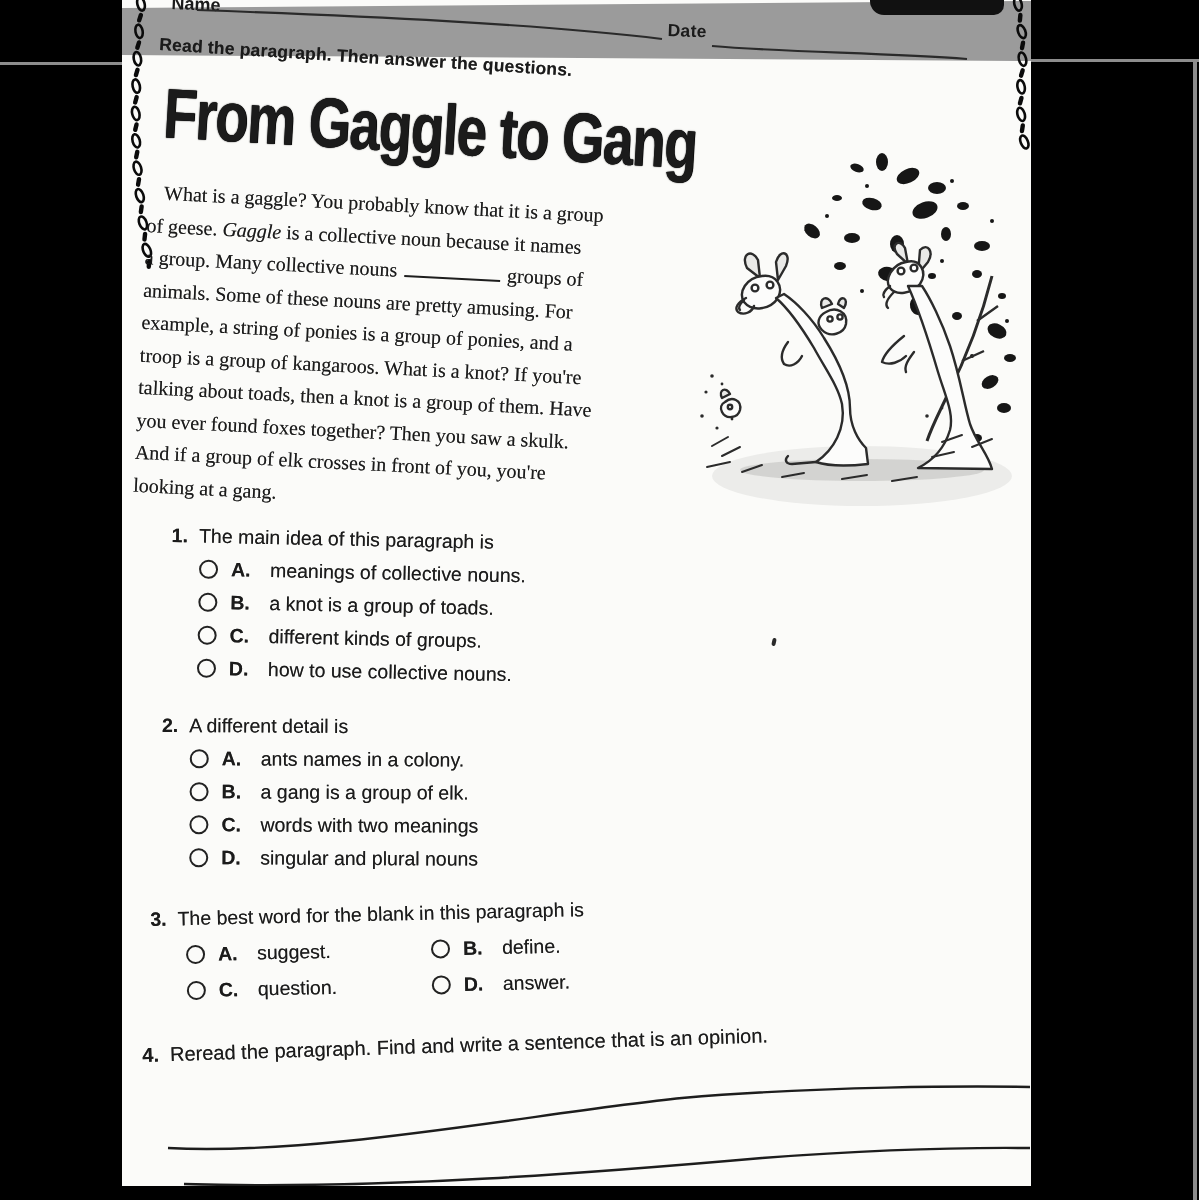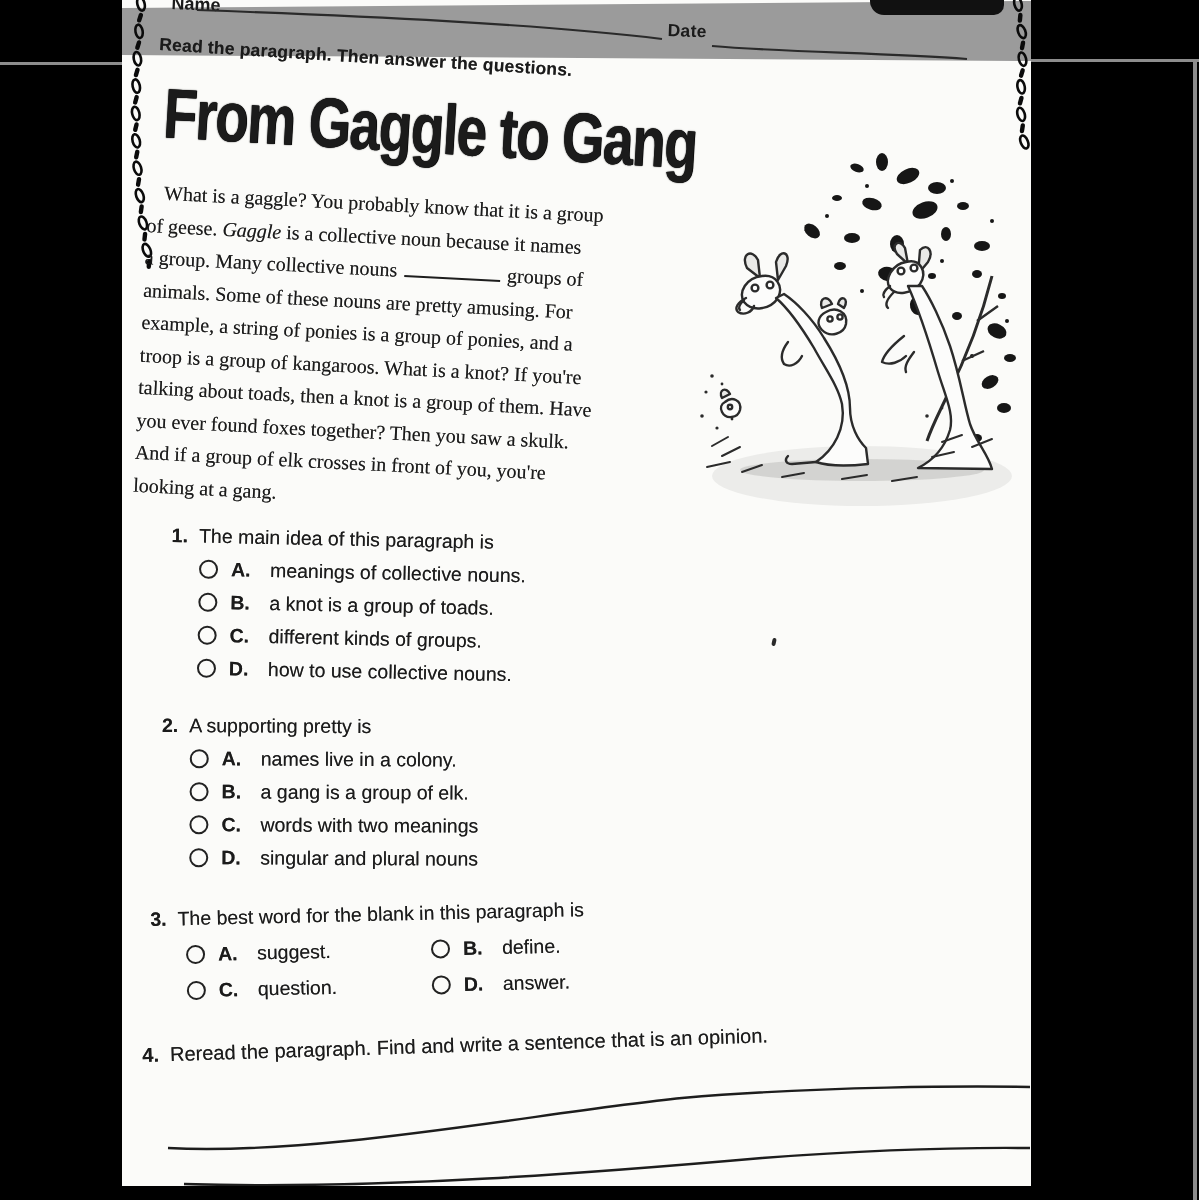--- a/index.html
+++ b/index.html
@@ -313,26 +313,26 @@
       <div class="opt">
           <span class="bub"></span>
           <span class="olet">D.</span>
           <span>how to use collective nouns.</span>
         </div>
     </section>
 
     <section class="q q2">
       <div class="qhead">
           <span class="qnum">2.</span>
-          <span>A supporting pretty is</span>
+          <span>A different detail is</span>
         </div>
       <div class="opt">
           <span class="bub"></span>
           <span class="olet">A.</span>
-          <span>names live in a colony.</span>
+          <span>ants names in a colony.</span>
         </div>
       <div class="opt">
           <span class="bub"></span>
           <span class="olet">B.</span>
           <span>a gang is a group of elk.</span>
         </div>
       <div class="opt">
           <span class="bub"></span>
           <span class="olet">C.</span>
           <span>words with two meanings</span>

